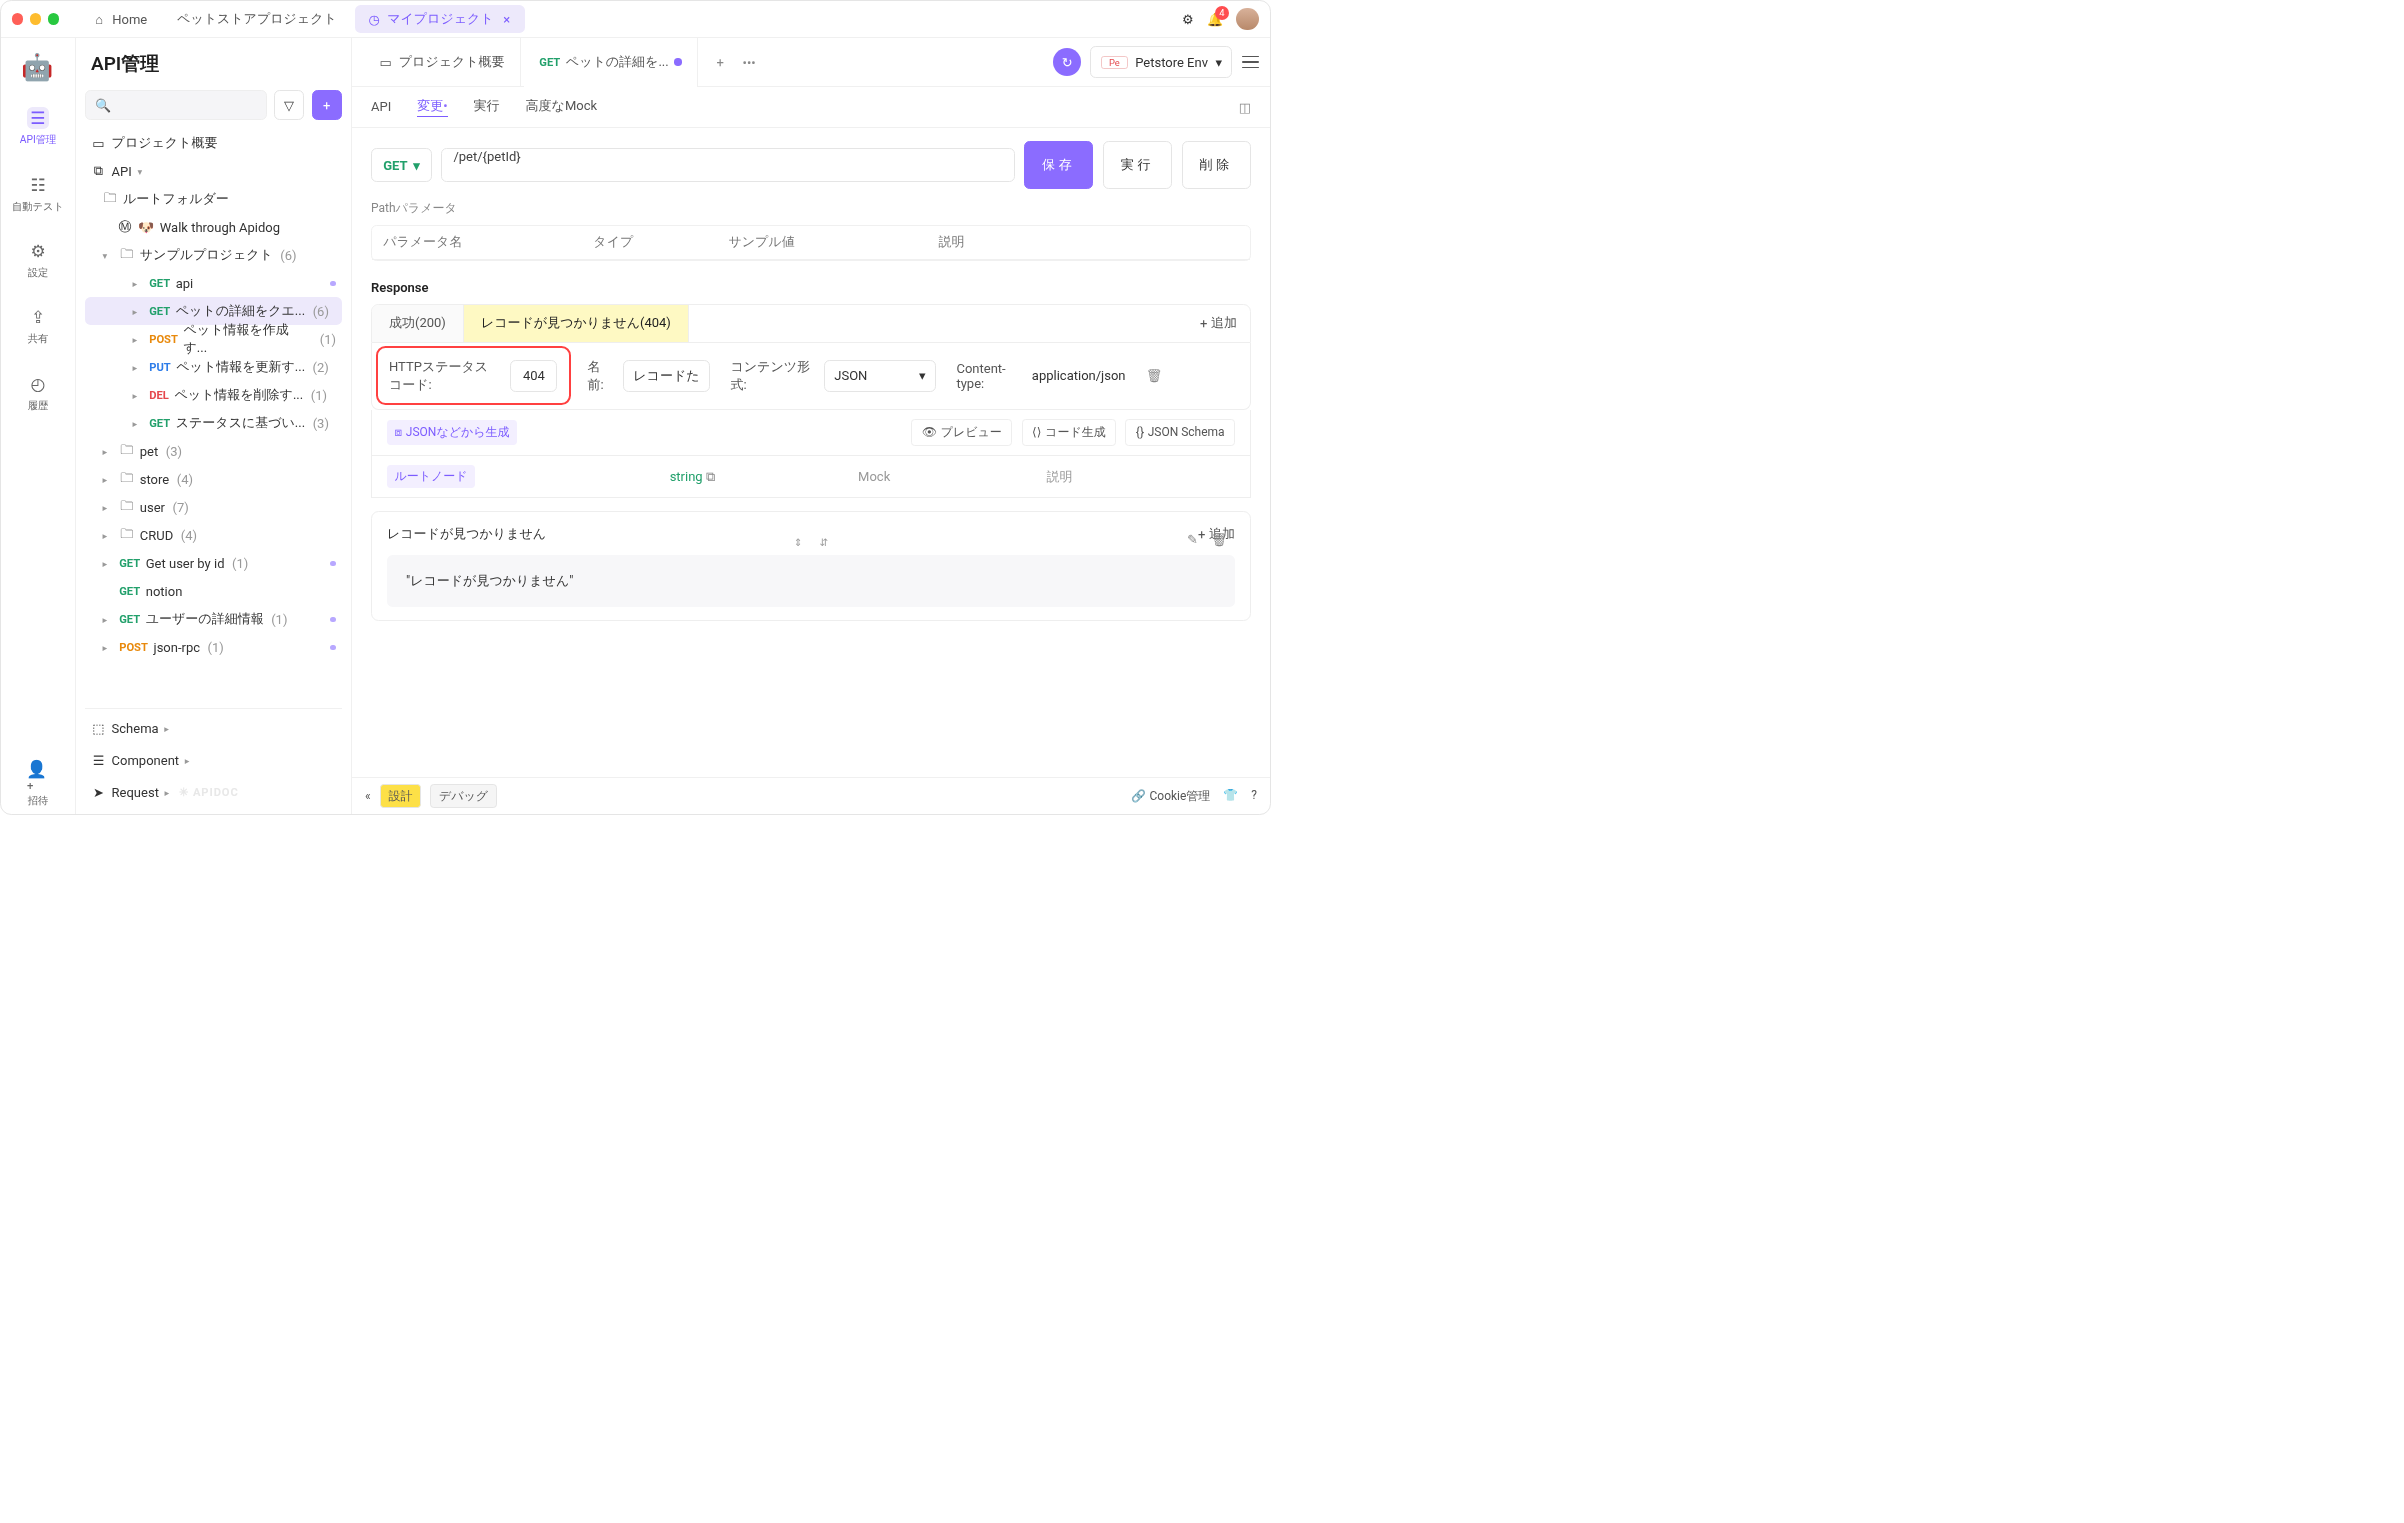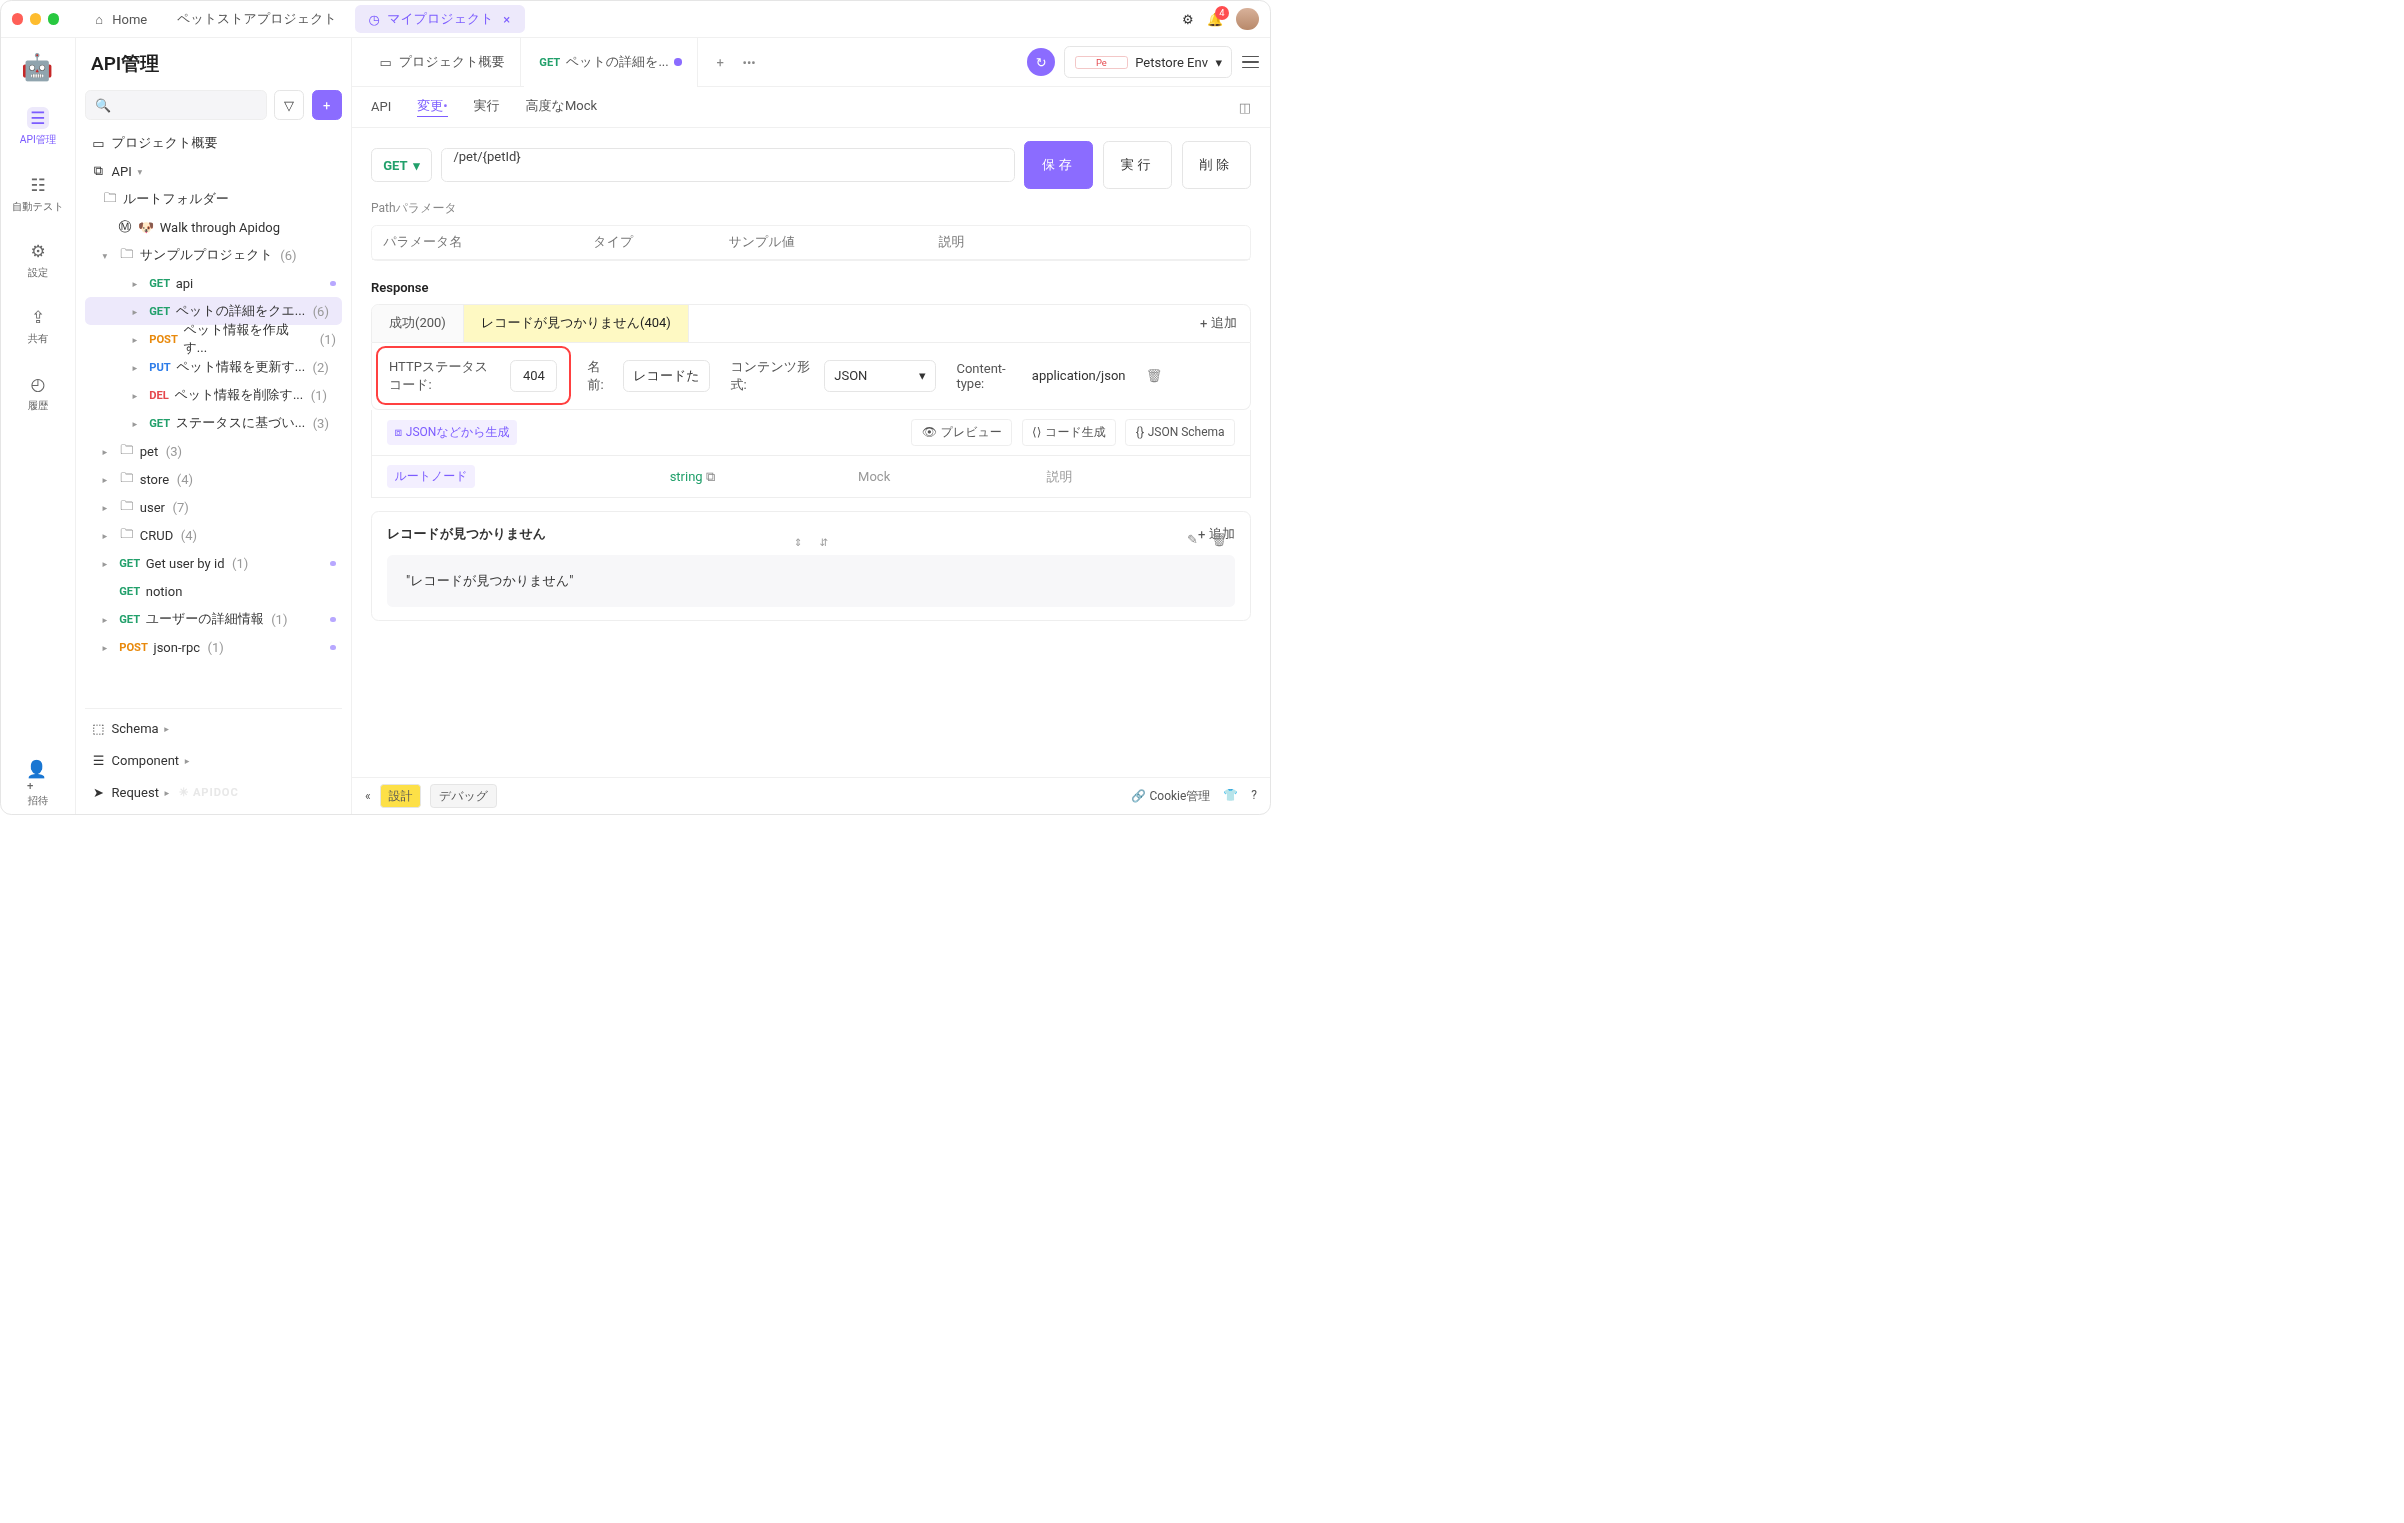--- a/index.html
+++ b/index.html
@@ -42,21 +42,21 @@
 .sb-foot{border-top:0.9px solid #f0f0f0;padding-top:3.7px}
 .sb-foot .trow{height:32px}
 .main{flex:1;display:flex;flex-direction:column;min-width:0}
 .mtabs{height:49px;display:flex;align-items:center;padding:0 11.2px;gap:3.7px;border-bottom:0.9px solid #f0f0f0}
 .mtab{display:flex;align-items:center;gap:5.6px;padding:0 15px;height:49px;color:#555;border-right:0.9px solid #f0f0f0}
 .mtab.active{background:#fff}
 .mtab-dot{width:7.5px;height:7.5px;border-radius:50%;background:#8b6cff}
 .mtabs-right{margin-left:auto;display:flex;align-items:center;gap:9.4px}
 .refresh{width:28px;height:28px;border-radius:50%;background:#8b6cff;color:#fff;display:flex;align-items:center;justify-content:center}
 .env{height:32px;border:0.9px solid #e5e5e5;border-radius:5.6px;display:flex;align-items:center;padding:0 9.4px;gap:7.5px}
-.env-badge{font-size:9.4px;color:#e5484d;border:0.9px solid #f3c7c7;border-radius:2.8px;padding:0 20px}
+.env-badge{font-size:9.4px;color:#e5484d;border:0.9px solid #f3c7c7;border-radius:2.8px;padding:0 7px}
 .burger{width:17px;height:13px;display:flex;flex-direction:column;justify-content:space-between}
 .burger span{height:1.9px;background:#555;border-radius:0.9px}
 .subtabs{display:flex;align-items:center;padding:0 19px;gap:26px;height:41px;border-bottom:0.9px solid #f0f0f0;margin-left:0}
 .subtab{color:#555;padding-bottom:1.9px}
 .subtab.active{color:#7c5cff;border-bottom:1.9px solid #7c5cff}
 .subtabs .panel-icon{margin-left:auto;color:#888}
 .content{flex:1;overflow:auto;padding:13px 19px 0}
 .urlrow{display:flex;gap:9.4px;align-items:center}
 .method-sel{height:34px;border:0.9px solid #e5e5e5;border-radius:5.6px;display:flex;align-items:center;padding:0 11.2px;gap:5.6px;color:#22a06b;font-weight:700}
 .url-input{flex:1;height:34px;border:0.9px solid #e5e5e5;border-radius:5.6px;padding:0 11.2px;color:#444}
@@ -82,21 +82,21 @@
 .gen-row{display:flex;align-items:center;gap:7.5px;border:0.9px solid #eee;border-top:none;padding:9.4px 15px}
 .chip{background:#f3efff;color:#7c5cff;border-radius:3.7px;padding:3.7px 7.5px;font-size:12px;display:flex;align-items:center;gap:3.7px}
 .gen-right{margin-left:auto;display:flex;gap:9.4px}
 .linkbtn{border:0.9px solid #eee;border-radius:3.7px;padding:3.7px 9.4px;font-size:12px;display:flex;align-items:center;gap:3.7px;color:#555}
 .schema-row{display:grid;grid-template-columns:1.5fr 1fr 1fr 1fr;align-items:center;border:0.9px solid #eee;border-top:none;padding:9.4px 15px}
 .chip2{background:#f3efff;color:#7c5cff;border-radius:3.7px;padding:2.8px 7.5px;font-size:12px;width:fit-content}
 .str{color:#22a06b}
 .mock-h{color:#999}
 .example{border:0.9px solid #eee;border-radius:7.5px;margin-top:13px;padding:13px 15px}
 .ex-head{display:flex;align-items:center}
-.ex-title{font-weight:700}
+.ex-title{font-weight:400}
 .ex-add{margin-left:auto;color:#555;display:flex;align-items:center;gap:3.7px}
 .ex-body{background:#f7f7f9;border-radius:5.6px;margin-top:11.2px;padding:17px 19px;position:relative;color:#333}
 .ex-tools{position:absolute;right:7.5px;top:-22.5px;display:flex;gap:13px;color:#888}
 .ex-arrows{position:absolute;left:50%;top:-19px;display:flex;gap:17px;color:#999;font-size:10.3px;transform:translateX(-50%)}
 .footer{height:37px;border-top:0.9px solid #f0f0f0;display:flex;align-items:center;padding:0 13px;gap:9.4px;font-size:12px;color:#555}
 .footer .fbtn{border:0.9px solid #e5e5e5;border-radius:3.7px;padding:2.8px 7.5px;background:#fde047}
 .footer .fbtn.alt{background:#f5f5f5}
 .footer-right{margin-left:auto;display:flex;align-items:flex-start;gap:13px}
 .ico{display:inline-flex;width:15px;height:15px;align-items:center;justify-content:center}
 .sidebar .watermark{position:absolute;left:178px;bottom:15px;color:#e8e8e8;font-size:11.2px;font-weight:700;letter-spacing:0.9px}

